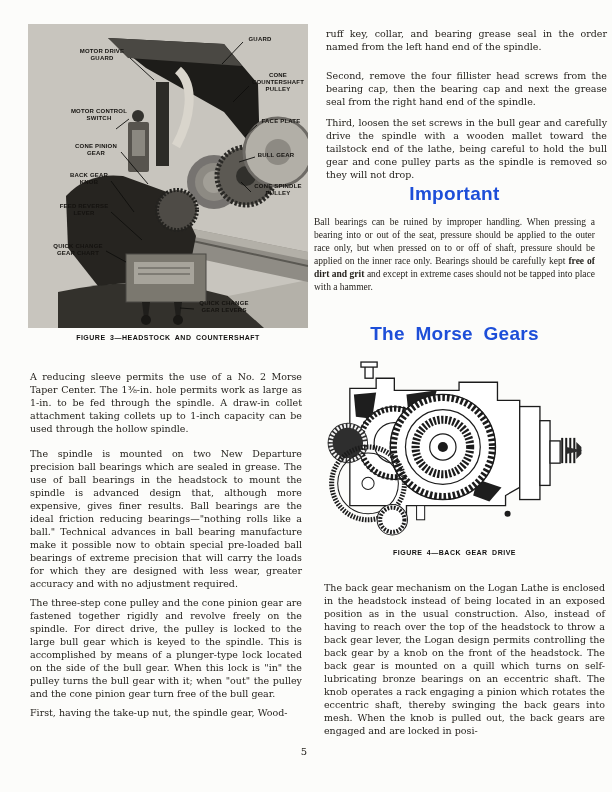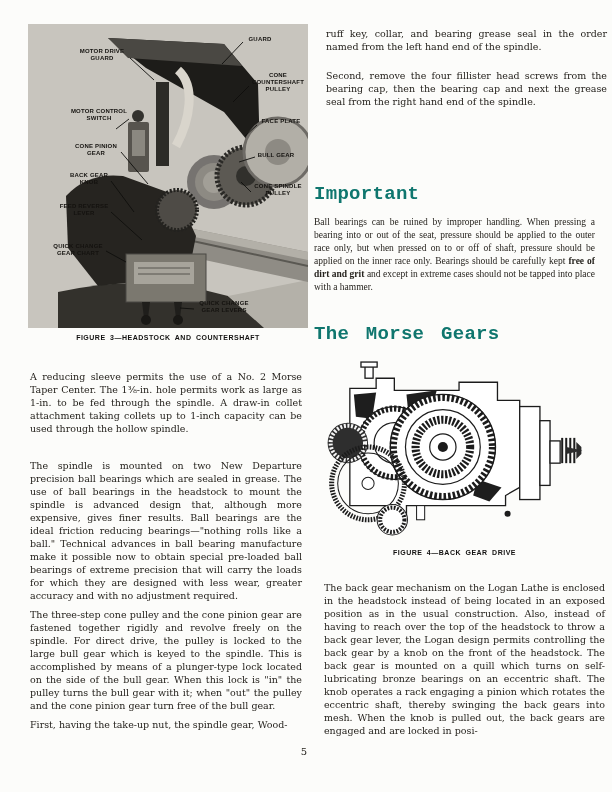--- a/index.html
+++ b/index.html
@@ -5,26 +5,26 @@
   html,body{margin:0;padding:0;}
   body{width:612px;height:792px;background:#e9e7e2;font-family:"DejaVu Serif",serif;}
   .page{position:relative;width:612px;height:792px;background:#fcfcfa;overflow:hidden;color:#26231e;}
 
   
   .para{font-size:9.5px;line-height:13px;text-align:justify;color:#26231e;margin:0;}
   .col{position:absolute;}
   .col-left{left:30px;top:370px;width:272px;}
   .col-right-top{left:326px;top:27px;width:281px;}
   .col-right-bottom{left:324px;top:581px;width:281px;}
-  .mb10{margin-bottom:24px;} .mb6{margin-bottom:6px;} .mb8{margin-bottom:8px;margin-top:16px;}
-
-  
-  .heading{position:absolute;width:281px;left:314px;text-align:left;
-    font-family:Liberation Mono, monospace;font-weight:bold;font-size:19px;
-    letter-spacing:.3px;color:#0f766e;}
+  .mb10{margin-bottom:12px;} .mb6{margin-bottom:6px;} .mb8{margin-bottom:8px;margin-top:16px;}
+
+  
+  .heading{position:absolute;width:281px;left:314px;text-align:center;
+    font-family:Liberation Sans, sans-serif;font-weight:bold;font-size:19px;
+    letter-spacing:.3px;color:#1d4ed8;}
   #important-heading{top:183px;}
   #back-gears-heading{top:323px;word-spacing:5px;}
 
   
   .fig3{position:absolute;left:28px;top:24px;width:280px;height:304px;background:#c8c5be;overflow:hidden;}
   .fig3 svg{position:absolute;left:0;top:0;}
   .fig-label{position:absolute;font-family:"Liberation Sans",sans-serif;font-weight:bold;
     font-size:6px;line-height:7px;letter-spacing:.2px;text-align:center;color:#14120f;}
   .fig-caption{position:absolute;text-align:center;font-family:"Liberation Sans",sans-serif;
     font-weight:bold;font-size:7px;letter-spacing:.5px;word-spacing:2px;color:#121110;}
@@ -125,20 +125,21 @@
   <div class="col col-left">
     <p class="para mb10">A reducing sleeve permits the use of a No. 2 Morse Taper Center. The 1⅜-in. hole permits work as large as 1-in. to be fed through the spindle.  A draw-in collet attachment taking collets up to 1-inch capacity can be used through the hollow spindle.</p>
     <p class="para mb6">The spindle is mounted on two New Departure precision ball bearings which are sealed in grease.  The use of ball bearings in the headstock to mount the spindle is advanced design that, although more expensive, gives finer results.  Ball bearings are the ideal friction reducing bearings—"nothing rolls like a ball." Technical advances in ball bearing manufacture make it possible now to obtain special pre-loaded ball bearings of extreme precision that will carry the loads for which they are designed with less wear, greater accuracy and with no adjustment required.</p>
     <p class="para mb6">The three-step cone pulley and the cone pinion gear are fastened together rigidly and revolve freely on the spindle. For direct drive, the pulley is locked to the large bull gear which is keyed to the spindle. This is accomplished by means of a plunger-type lock located on the side of the bull gear. When this lock is "in" the pulley turns the bull gear with it; when "out" the pulley and the cone pinion gear turn free of the bull gear.</p>
     <p class="para">First, having the take-up nut, the spindle gear, Wood-</p>
   </div>
 
   <div class="col col-right-top">
     <p class="para mb6">ruff key, collar, and bearing grease seal in the order named from the left hand end of the spindle.</p>
     <p class="para mb8">Second, remove the four fillister head screws from the bearing cap, then the bearing cap and next the grease seal from the right hand end of the spindle.</p>
+    <p class="para">Third, loosen the set screws in the bull gear and carefully drive the spindle with a wooden mallet toward the tailstock end of the lathe, being careful to hold the bull gear and cone pulley parts as the spindle is removed so they will not drop.</p>
   </div>
 
   <div class="heading" id="important-heading">Important</div>
 
   <div class="col" style="left:314px;top:216px;width:281px;font-family:Liberation Serif, serif;">
     <p class="para"><span>Ball bearings can be ruined by improper handling. When pressing a bearing into or out of the seat, pressure should be applied to the outer race only, but when pressed on to or off of shaft, pressure should be applied on the inner race only. Bearings should be carefully kept </span><span class="bold-inline">free of dirt and grit</span><span> and except in extreme cases should not be tapped into place with a hammer.</span></p>
   </div>
 
   <div class="heading" id="back-gears-heading">The Morse Gears</div>
 

